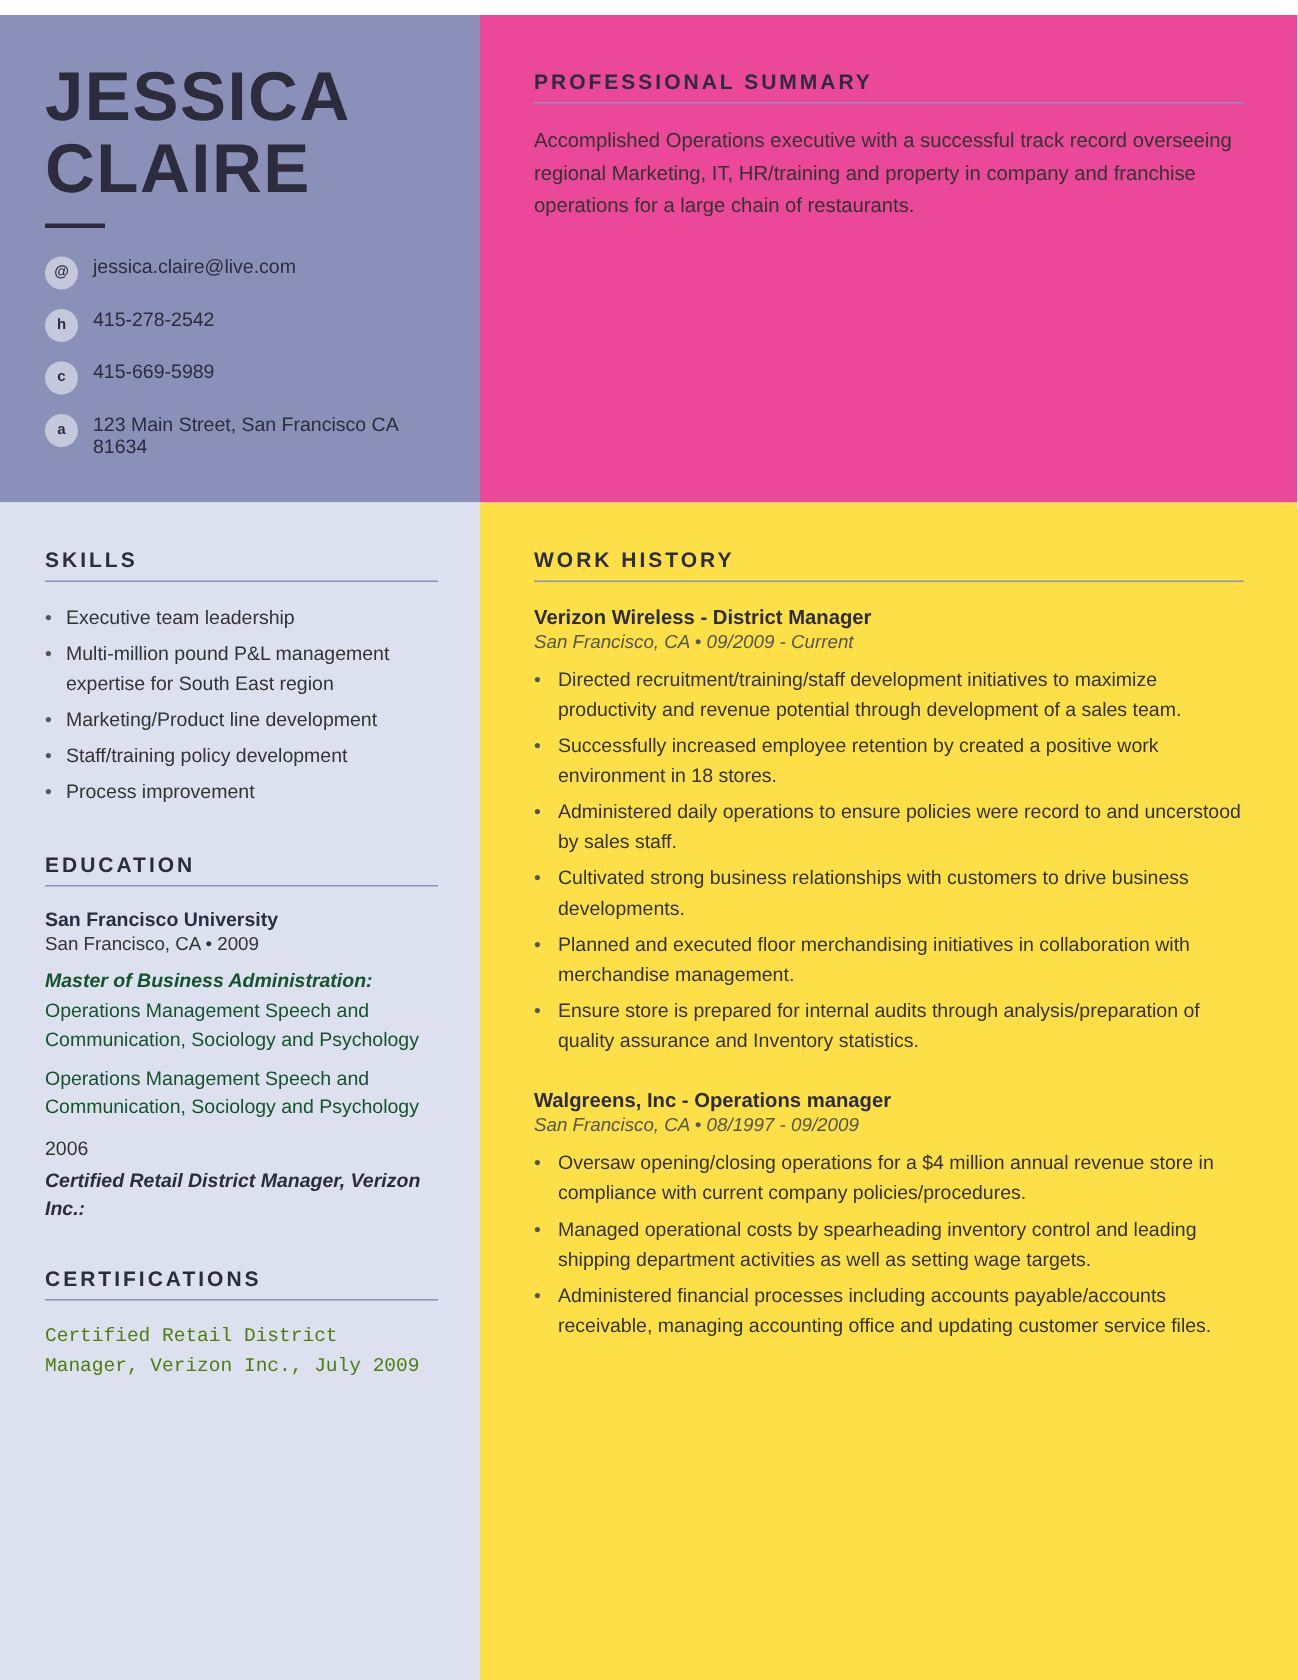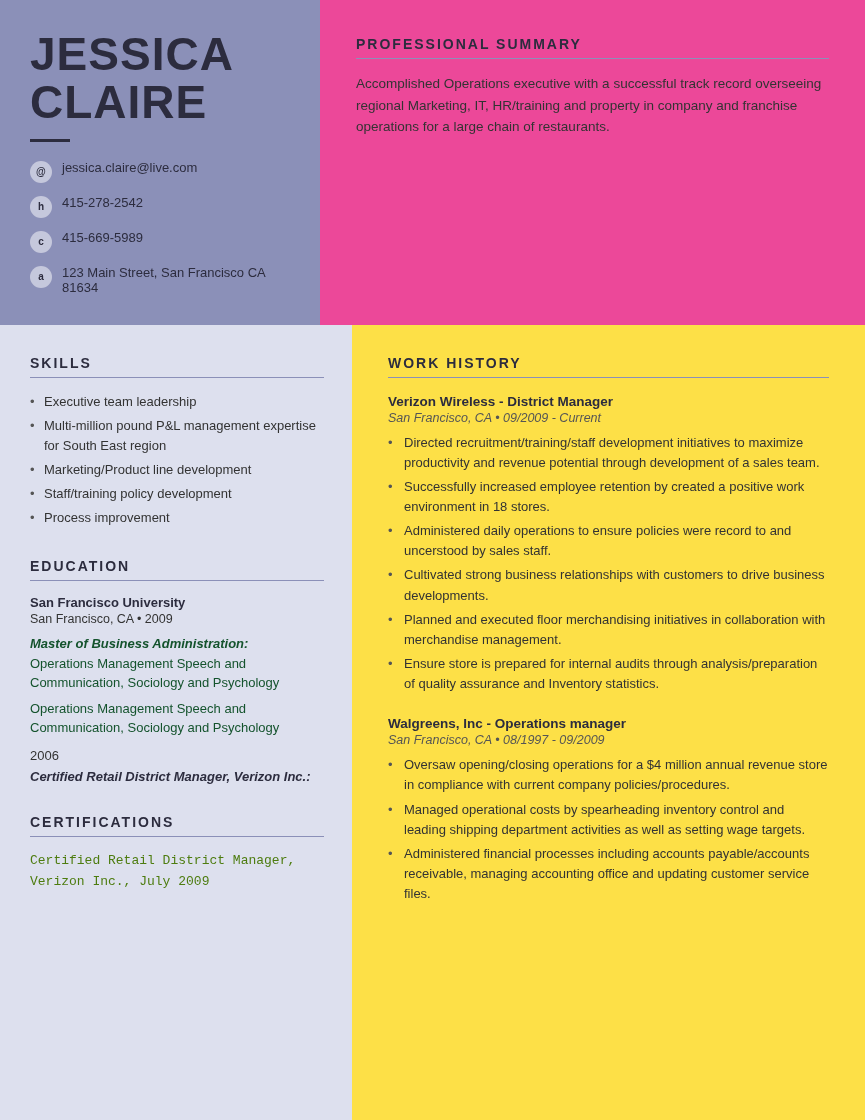--- a/index.html
+++ b/index.html
@@ -17,20 +17,21 @@
       min-height: 1120px;
       background: #fff;
       display: flex;
       flex-direction: column;
     }
     
     .top-section {
       display: flex;
       width: 100%;
       min-height: 320px;
+      margin-top: 10px;
     }
     .top-left {
       width: 320px;
       background: #8b90b8;
       padding: 30px 28px 30px 30px;
       display: flex;
       flex-direction: column;
     }
     .name-block h1 {
       font-family: Arial, sans-serif;
@@ -99,21 +100,21 @@
       color: #333;
       line-height: 1.6;
       font-family: Arial, sans-serif;
     }
     
     .bottom-section {
       display: flex;
       flex: 1;
     }
     .bottom-left {
-      width: 352px;
+      width: 320px;
       background: #dde0ee;
       padding: 30px 28px 30px 30px;
     }
     .bottom-right {
       flex: 1;
       background: #fde047;
       padding: 30px 36px 30px 36px;
     }
     .left-section-title {
       font-family: Arial, sans-serif;

